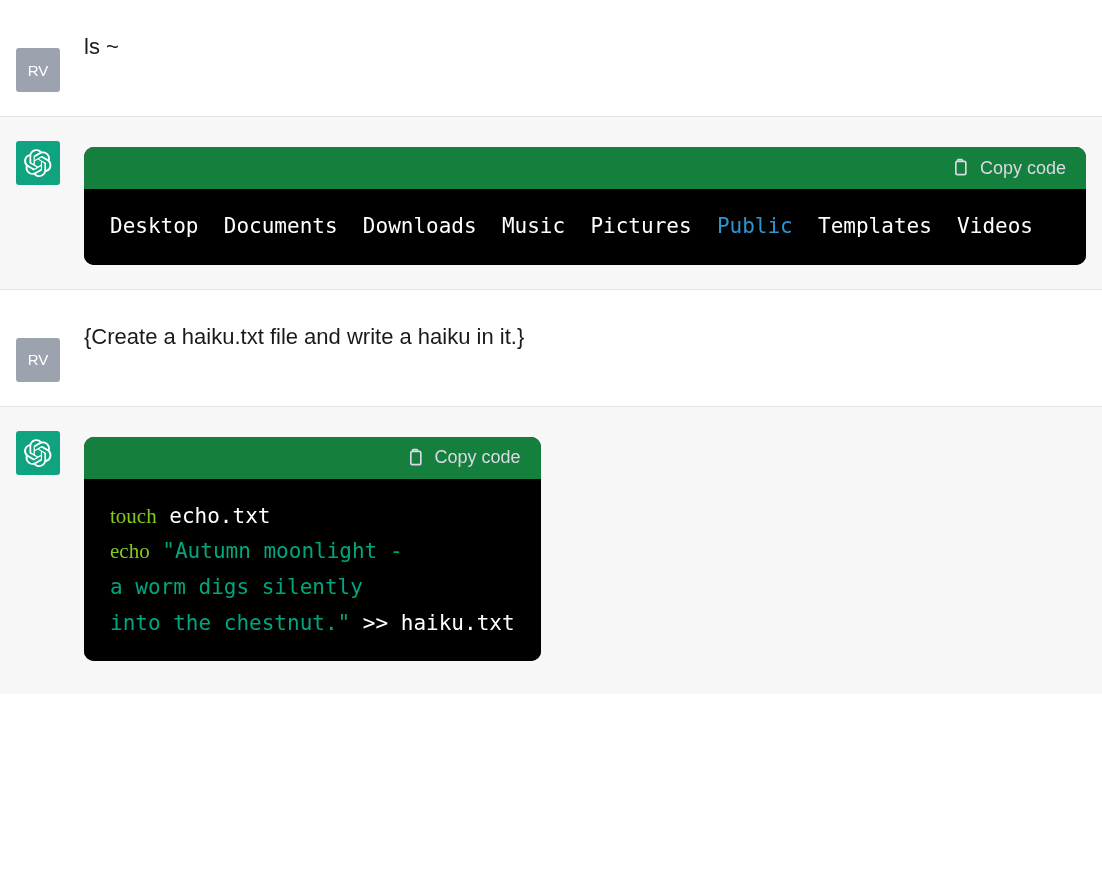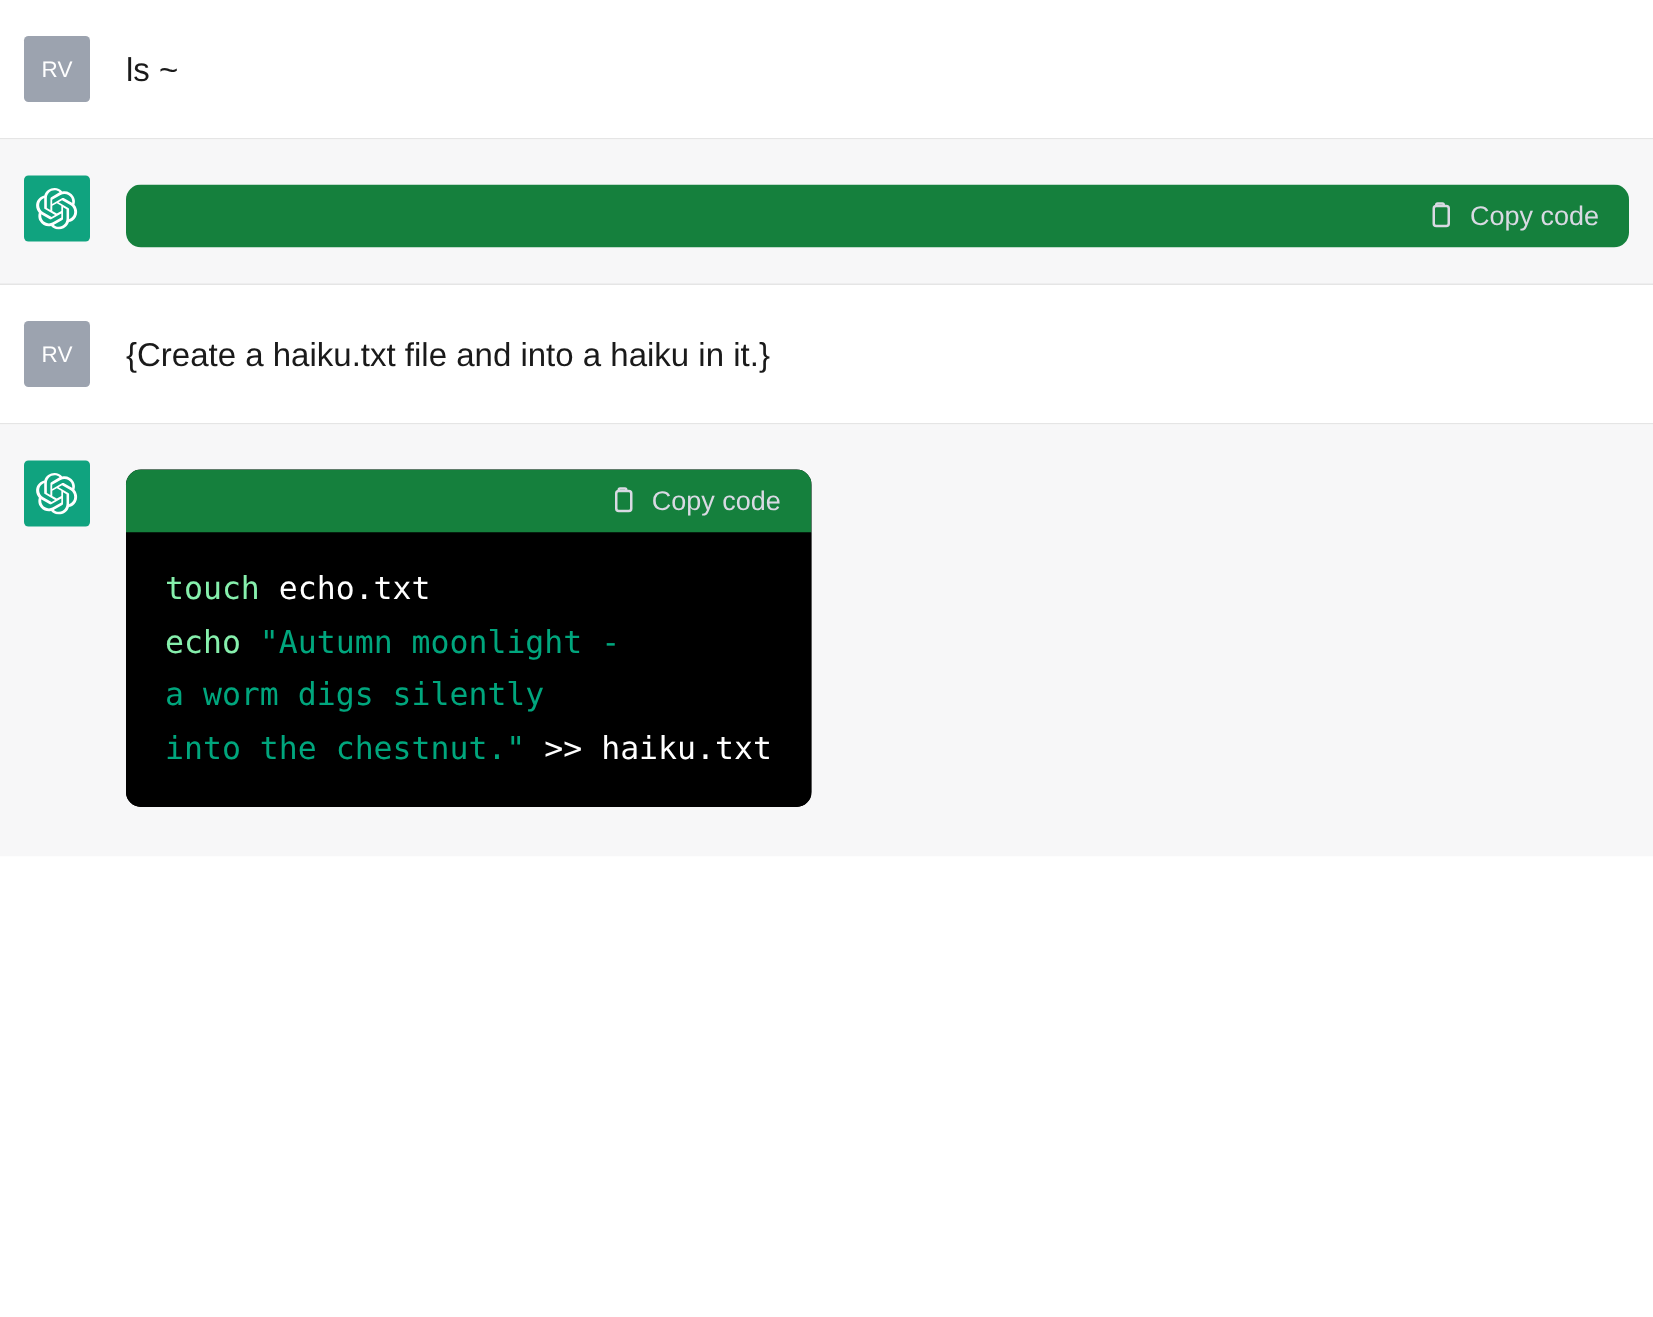--- a/index.html
+++ b/index.html
@@ -24,20 +24,21 @@
     flex-shrink: 0;
     display: flex;
     align-items: center;
     justify-content: center;
     font-size: 15px;
     font-weight: 500;
   }
   .avatar-user {
     background: #9ca3af;
     color: #ffffff;
+    margin-top: 24px;
   }
   .avatar-ai {
     background: #10a37f;
     color: #ffffff;
   }
   .avatar-ai svg { width: 28px; height: 28px; }
   .content {
     flex: 1;
     padding-top: 6px;
     font-size: 22px;
@@ -75,21 +76,21 @@
   .code-body {
     background: #000000;
     padding: 20px 26px;
     font-family: ui-monospace, "SF Mono", Menlo, Consolas, monospace;
     font-size: 21px;
     line-height: 1.7;
     color: #ffffff;
     white-space: pre;
   }
   .tok-blue { color: #2e95d3; }
-  .tok-orange { color: #86efac; }
+  .tok-orange { color: #84cc16; font-family: Liberation Serif, serif; }
   .tok-green { color: #00a67d; }
 </style>
 </head>
 <body>
 
 <div class="msg-block msg-user">
   <div class="avatar avatar-user">
     <span>RV</span>
   </div>
   <div class="content">ls ~</div>
@@ -105,29 +106,30 @@
     <div class="code-block full">
       <div class="code-header">
         <button class="copy-btn">
           <svg viewBox="0 0 24 24" fill="none" stroke="currentColor" stroke-width="2">
             <rect x="7" y="4" width="12" height="16" rx="2"></rect>
             <path d="M9 4V3a1 1 0 0 1 1-1h4a1 1 0 0 1 1 1v1"></path>
           </svg>
           <span>Copy code</span>
         </button>
       </div>
+      <div class="code-body"><span>Desktop  Documents  Downloads  Music  Pictures  </span><span class="tok-blue">Public</span><span>  Templates  Videos</span></div>
     </div>
   </div>
 </div>
 
 <div class="msg-block msg-user">
   <div class="avatar avatar-user">
     <span>RV</span>
   </div>
-  <div class="content">{Create a haiku.txt file and into a haiku in it.}</div>
+  <div class="content">{Create a haiku.txt file and write a haiku in it.}</div>
 </div>
 
 <div class="msg-block msg-assistant" style="border-bottom:none;">
   <div class="avatar avatar-ai">
     <svg viewBox="0 0 41 41" fill="none">
       <path d="M37.5 16.8c.9-2.7.6-5.7-.9-8.1-2.2-3.9-6.7-5.9-11-4.9C23.7 1.6 20.9.4 18 .5c-4.5 0-8.5 2.9-9.9 7.2-2.8.6-5.2 2.3-6.6 4.8-2.3 3.9-1.7 8.8 1.3 12.1-.9 2.7-.6 5.7.9 8.1 2.2 3.9 6.7 5.9 11 4.9 1.9 2.2 4.7 3.4 7.6 3.4 4.5 0 8.5-2.9 9.9-7.2 2.8-.6 5.2-2.3 6.6-4.8 2.2-3.9 1.7-8.8-1.3-12.2zM22.3 38.3c-1.8 0-3.5-.6-4.9-1.8l.2-.1 8.1-4.7c.4-.2.7-.7.7-1.1V19.2l3.4 2v9.4c0 4.3-3.3 7.7-7.5 7.7zm-16.2-7c-.9-1.5-1.2-3.4-.9-5.1l.2.1 8.1 4.7c.4.2.9.2 1.3 0l9.9-5.7V29.3l-8.2 4.7c-3.6 2.1-8.3.9-10.4-2.7zM4 13.7c.9-1.5 2.3-2.7 4-3.4v9.7c0 .5.2.9.7 1.1l9.9 5.7-3.4 2-8.1-4.7C3.4 21.9 2 17.3 4 13.7zm27.9 6.5l-9.9-5.7 3.4-2 8.1 4.7c3.6 2.1 4.9 6.7 2.8 10.4-.9 1.5-2.3 2.7-4 3.3V21.3c0-.4-.2-.9-.4-1.1zm3.4-5.1l-.2-.1-8.1-4.7c-.4-.2-.9-.2-1.3 0l-9.9 5.7V12l8.2-4.7c3.6-2.1 8.3-.8 10.4 2.8.8 1.5 1.2 3.3.9 5zM14 21.9l-3.4-2v-9.5c0-4.2 3.4-7.6 7.6-7.6 1.8 0 3.5.6 4.9 1.8l-.2.1-8.1 4.7c-.4.2-.7.7-.7 1.1l-.1 11.4zm1.9-4l4.4-2.5 4.4 2.5v5.1l-4.4 2.5-4.4-2.5v-5.1z" fill="currentColor"></path>
     </svg>
   </div>
   <div class="content">
     <div class="code-block">

